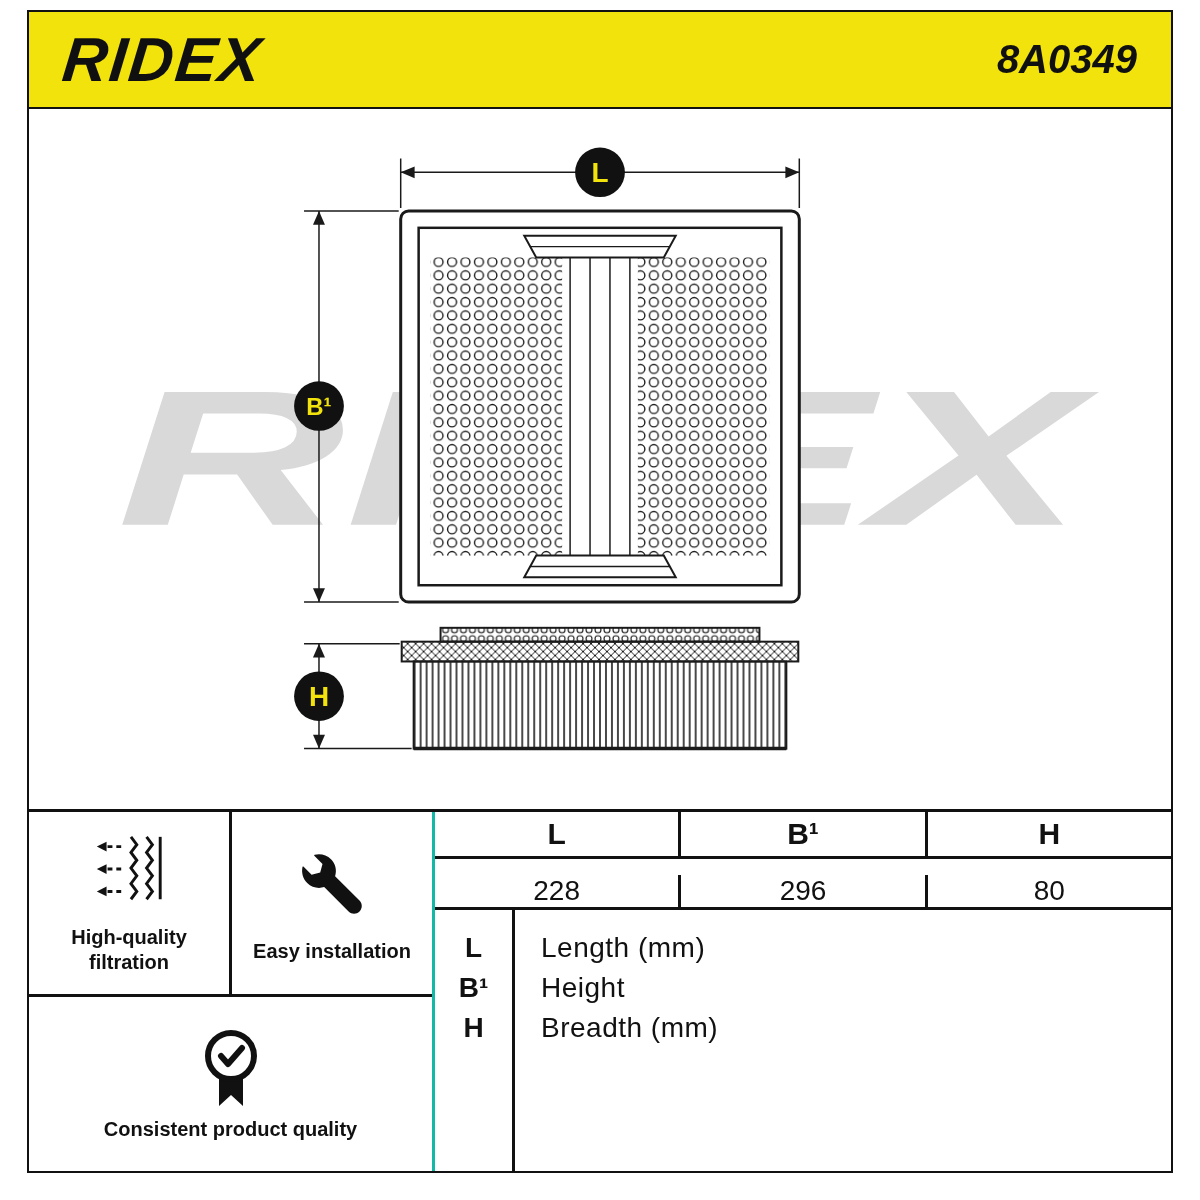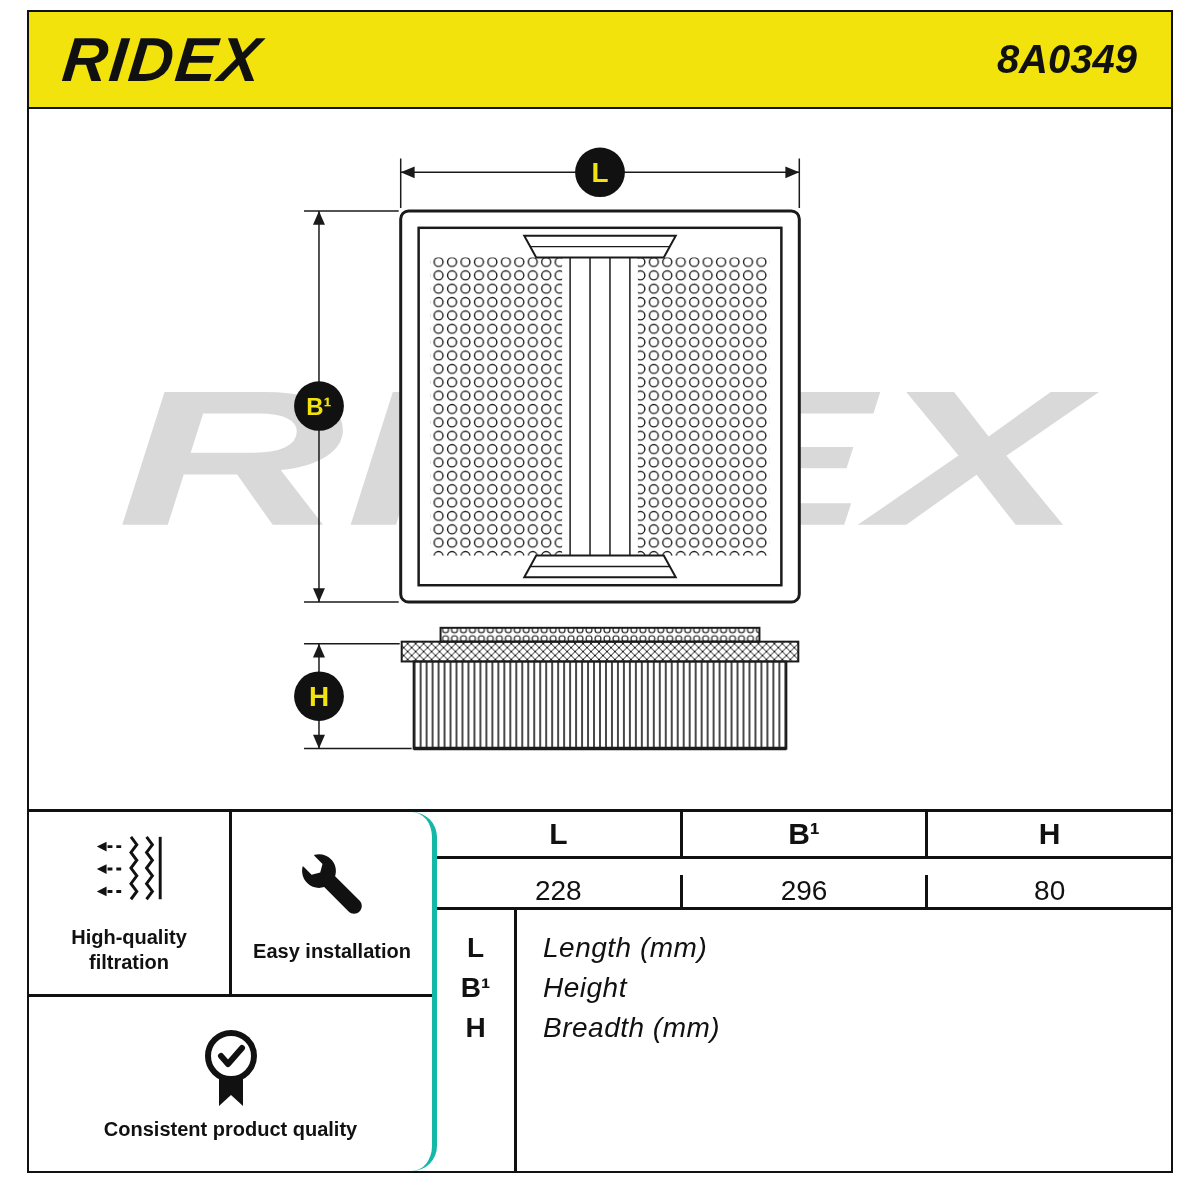--- a/index.html
+++ b/index.html
@@ -15,21 +15,21 @@
   .part-number{font-size:40px;font-weight:bold;font-style:italic;color:#101010;}
   
   .drawing{position:relative;flex:1 1 auto;overflow:hidden;background:#fff;}
   .drawing svg{position:absolute;inset:0;width:100%;height:100%;}
   .wm{font-weight:bold;font-style:italic;fill:var(--watermark-gray,#d9d9d9);}
   .dim-circle{fill:#111;}
   .dim-label{fill:var(--brand-yellow,#f2e30c);font-weight:bold;text-anchor:middle;}
   .ln{stroke:#1a1a1a;fill:none;}
   
   .bottom{flex:0 0 359px;border-top:3px solid #111;display:flex;}
-  .features{width:403px;flex:0 0 403px;border-right:5px solid #14b8a6;display:flex;flex-direction:column;border-radius:25px;}
+  .features{width:403px;flex:0 0 403px;border-right:3px solid #14b8a6;display:flex;flex-direction:column;}
   .features-top{display:flex;height:182px;border-bottom:3px solid #111;}
   .feature-cell{display:flex;flex-direction:column;align-items:center;justify-content:center;
                 gap:16px;box-sizing:border-box;}
   .features-top .feature-cell{flex:1;}
   .features-top .feature-cell:first-child{border-right:3px solid #111;}
   .features-bottom{flex:1;gap:7px;}
   .feature-label{font-weight:bold;font-size:20px;text-align:center;line-height:1.25;max-width:170px;}
   .features-bottom .feature-label{max-width:360px;}
   .specs{flex:1;display:flex;flex-direction:column;}
   .spec-row{display:flex;}
@@ -37,21 +37,21 @@
   .spec-vals{height:48px;border-bottom:3px solid #111;align-items:flex-end;}
   .spec-cell{flex:1;display:flex;align-items:center;justify-content:center;box-sizing:border-box;}
   .spec-cell:not(:last-child){border-right:3px solid #111;}
   .spec-head .spec-cell{font-weight:bold;font-size:30px;}
   .spec-vals .spec-cell{font-size:28px;}
   .legend{flex:1;display:flex;}
   .legend-symbols{width:80px;flex:0 0 80px;border-right:3px solid #111;display:flex;
                   flex-direction:column;align-items:center;padding-top:18px;box-sizing:border-box;}
   .legend-symbols span{height:40px;line-height:40px;font-weight:bold;font-size:28px;}
   .legend-descs{flex:1;display:flex;flex-direction:column;padding:18px 0 0 26px;}
-  .legend-descs span{height:40px;line-height:40px;font-size:28px;letter-spacing:.5px;font-style:italic;}
+  .legend-descs span{height:40px;line-height:40px;font-size:28px;letter-spacing:.5px;}
 </style>
 </head>
 <body>
 
 <div class="page">
 
   <header class="brand-bar">
     <div class="logo">RIDEX</div>
     <div class="part-number">8A0349</div>
   </header>

